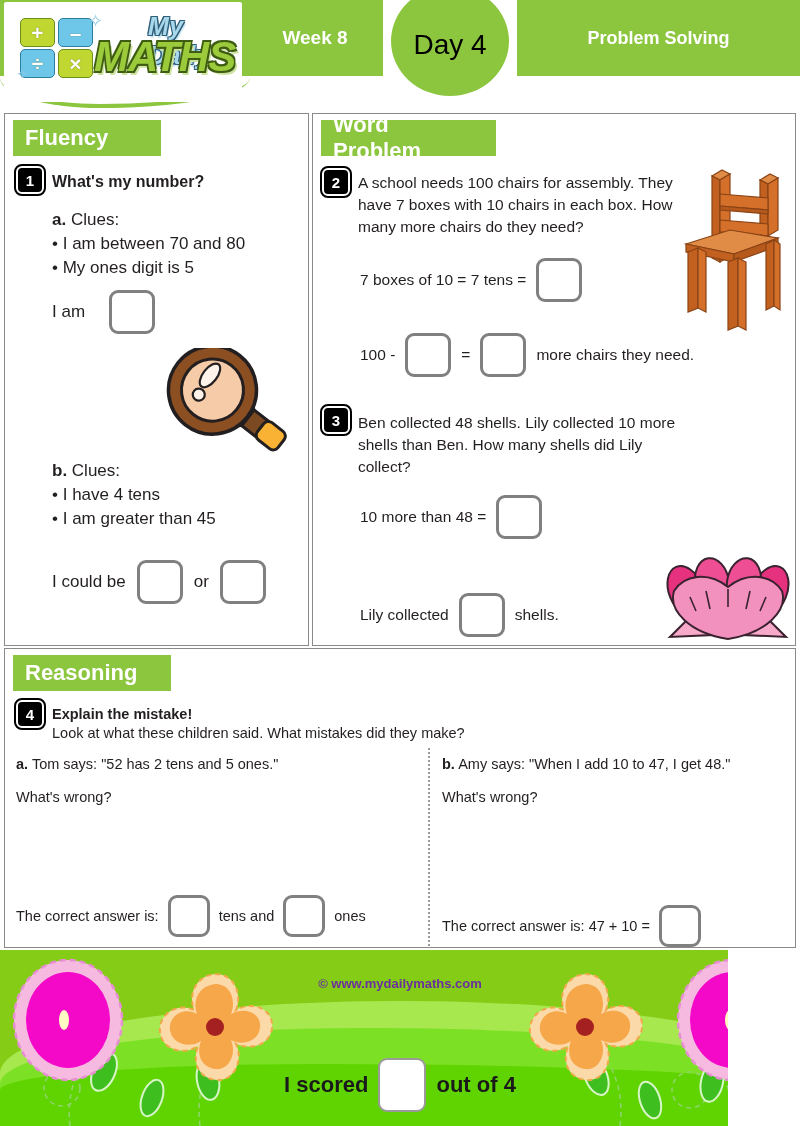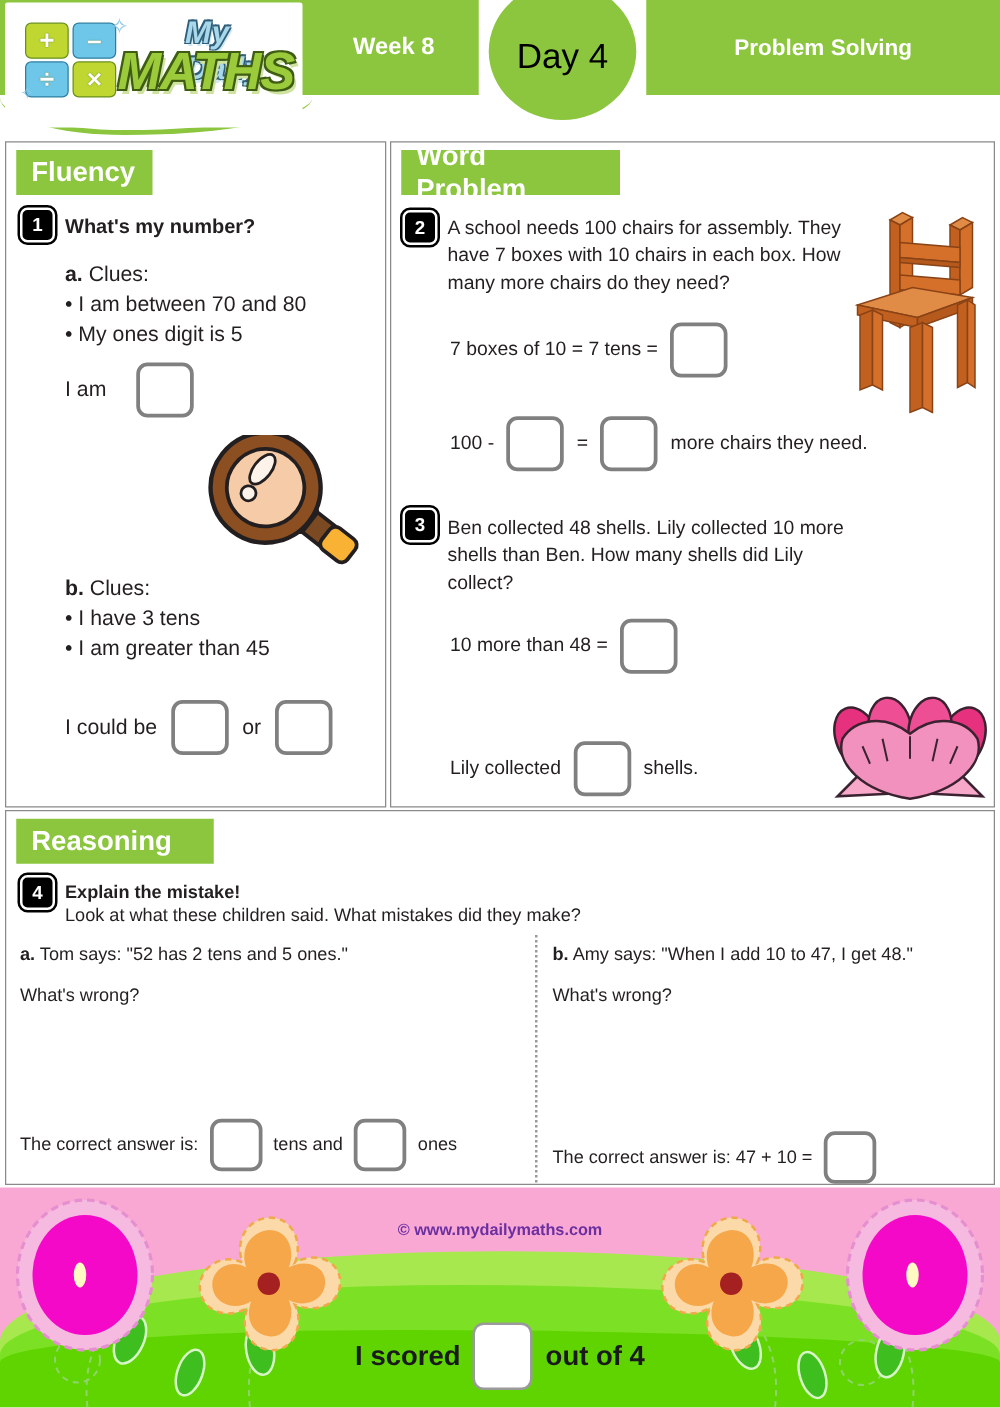--- a/index.html
+++ b/index.html
@@ -65,21 +65,21 @@
   #word-panel{left:312px;top:113px;width:484px;height:533px;}
   #reasoning-panel{left:4px;top:648px;width:792px;height:300px;}
 
   .section-tab{
     position:absolute;left:8px;top:6px;height:36px;
     background:#8CC63F;color:#ffffff;
     display:flex;align-items:center;
     padding:0 14px 0 12px;box-sizing:border-box;
     font-size:22px;font-weight:bold;
   }
-  #tab-fluency{width:109px;}
+  #tab-fluency{width:148px;}
   #tab-word{width:175px;}
   #tab-reasoning{width:158px;}
 
   .qnum{
     position:absolute;width:28px;height:28px;background:#000000;
     border:2px solid #ffffff;outline:2px solid #000000;
     border-radius:6px;color:#ffffff;font-size:15px;font-weight:bold;
     display:flex;align-items:center;justify-content:center;
     box-sizing:border-box;
   }
@@ -119,21 +119,21 @@
   .r-divider{position:absolute;left:428px;top:748px;width:0;height:198px;
     border-left:2px dotted #9a9a9a;}
   #ra-claim{left:16px;top:755px;width:400px;font-size:14.5px;}
   #ra-whats{left:16px;top:788px;font-size:14.5px;}
   #ra-answer{left:16px;top:895px;display:flex;align-items:center;gap:9px;font-size:14.5px;}
   #rb-claim{left:442px;top:755px;width:350px;font-size:14.5px;}
   #rb-whats{left:442px;top:788px;font-size:14.5px;}
   #rb-answer{left:442px;top:905px;display:flex;align-items:center;gap:9px;font-size:14.5px;}
 
   
-  .footer{position:absolute;left:0;top:950px;width:800px;height:176px;overflow:hidden;background:#f9a8d4;}
+  .footer{position:absolute;left:0;top:950px;width:728px;height:176px;overflow:hidden;background:#84cc16;}
   .hill{position:absolute;left:0;bottom:0;width:800px;}
   .hill1{height:125px;background:#A6E84E;border-radius:50% 50% 0 0/72px 72px 0 0;bottom:0;}
   .hill2{height:98px;background:#7CE024;border-radius:46% 54% 0 0/56px 56px 0 0;bottom:0;}
   .hill3{height:62px;background:#5FD400;bottom:0;border-radius:40% 60% 0 0/26px 26px 0 0;}
   .copyright{position:absolute;left:0;top:26px;width:800px;text-align:center;
      font-size:13px;color:#6b2fa0;font-weight:bold;}
   .score-wrap{position:absolute;left:0;bottom:14px;width:800px;
      display:flex;align-items:center;justify-content:center;gap:10px;
      font-size:22px;font-weight:bold;color:#1a1a1a;}
   .score-box{width:44px;height:50px;border:2.5px solid #9a9a9a;border-radius:9px;background:#ffffff;}
@@ -208,21 +208,21 @@
       <circle cx="55" cy="54" r="44" fill="#8B4F22" stroke="#231f20" stroke-width="3.5"></circle>
       <circle cx="55" cy="54" r="31" fill="#F6CBA8" stroke="#231f20" stroke-width="3"></circle>
       <ellipse cx="44" cy="44" rx="7" ry="14" fill="#fdf3ea" stroke="#231f20" stroke-width="2.2"></ellipse>
       <circle cx="47" cy="66" r="6" fill="#fdf3ea" stroke="#231f20" stroke-width="2.2"></circle>
     </g>
   </svg>
 
   <div class="txt" id="clues-b">
     <div><span class="bold">b.</span>
       <span>Clues:</span></div>
-    <div>• <span>I have 3 tens</span></div>
+    <div>• <span>I have 4 tens</span></div>
     <div>• <span>I am greater than 45</span></div>
   </div>
 
   <div class="txt" id="icouldbe-row">
     <span>I could be</span>
     <span class="ansbox"></span>
     <span>or</span>
     <span class="ansbox"></span>
   </div>
 

